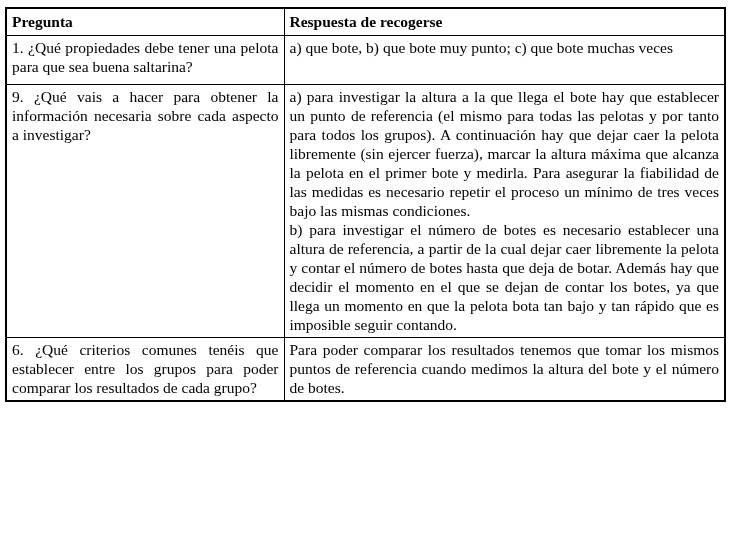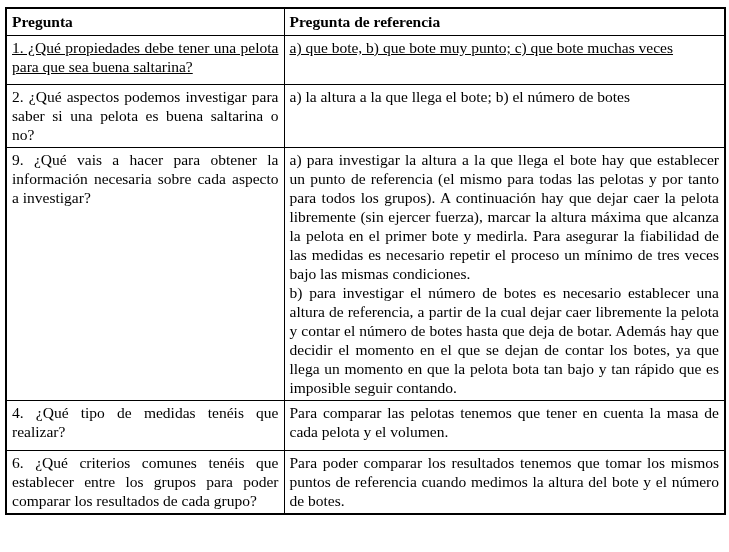--- a/index.html
+++ b/index.html
@@ -36,61 +36,53 @@
   table.doc-table th {
     text-align: left;
     font-weight: bold;
     padding: 3px 5px 4px 5px;
   }
   td.cell-q, td.cell-a {
     text-align: justify;
   }
   .para { text-align: justify; }
   tr.h-head { height: 26px; }
-  tr.h-r0 { height: 49px; text-decoration: underline; }
+  tr.h-r0 { height: 49px; }
   tr.h-r1 { height: 47px; }
   tr.h-r2 { height: 248px; }
   tr.h-r3 { height: 50px; }
   tr.h-r4 { height: 56px; }
   tr.h-r5 { height: 60px; }
 </style>
 </head>
 <body>
 
 <div class="page">
   <table class="doc-table">
     <colgroup>
       <col style="width:278px">
       <col style="width:441px">
     </colgroup>
     <thead>
       <tr class="h-head">
         <th>Pregunta</th>
-        <th>Pregunta de referencia</th>
+        <th>Respuesta de recogerse</th>
       </tr>
     </thead>
     <tbody>
       <tr class="h-r0">
         <td class="cell-q">1. ¿Qué propiedades debe tener una pelota para que sea buena saltarina?</td>
         <td class="cell-a">a) que bote, b) que bote muy punto; c) que bote muchas veces</td>
       </tr>
-      <tr class="h-r1">
-        <td class="cell-q">2. ¿Qué aspectos podemos investigar para saber si una pelota es buena saltarina o no?</td>
-        <td class="cell-a">a) la altura a la que llega el bote; b) el número de botes</td>
-      </tr>
       <tr class="h-r2">
         <td class="cell-q">9. ¿Qué vais a hacer para obtener la información necesaria sobre cada aspecto a investigar?</td>
         <td class="cell-a">
           <div class="para">a) para investigar la altura a la que llega el bote hay que establecer un punto de referencia (el mismo para todas las pelotas y por tanto para todos los grupos). A continuación hay que dejar caer la pelota libremente (sin ejercer fuerza), marcar la altura máxima que alcanza la pelota en el primer bote y medirla. Para asegurar la fiabilidad de las medidas es necesario repetir el proceso un mínimo de tres veces bajo las mismas condiciones.</div>
           <div class="para">b) para investigar el número de botes es necesario establecer una altura de referencia, a partir de la cual  dejar caer libremente la pelota y contar el número de botes hasta que deja de botar. Además hay que decidir el momento en el que se dejan de contar los botes, ya que llega un momento en que la pelota bota tan bajo y tan rápido que es imposible seguir contando.</div>
         </td>
-      </tr>
-      <tr class="h-r3">
-        <td class="cell-q">4. ¿Qué tipo de medidas tenéis que realizar?</td>
-        <td class="cell-a">Para comparar las pelotas tenemos que tener en cuenta la masa de cada pelota y el volumen.</td>
       </tr>
       <tr class="h-r5">
         <td class="cell-q">6. ¿Qué criterios comunes tenéis que establecer entre los grupos para poder comparar los resultados de cada grupo?</td>
         <td class="cell-a">Para poder comparar los resultados tenemos que tomar los mismos puntos de referencia cuando medimos la altura del bote y el número de botes.</td>
       </tr>
     </tbody>
   </table>
 </div>
 
 </body></html>

